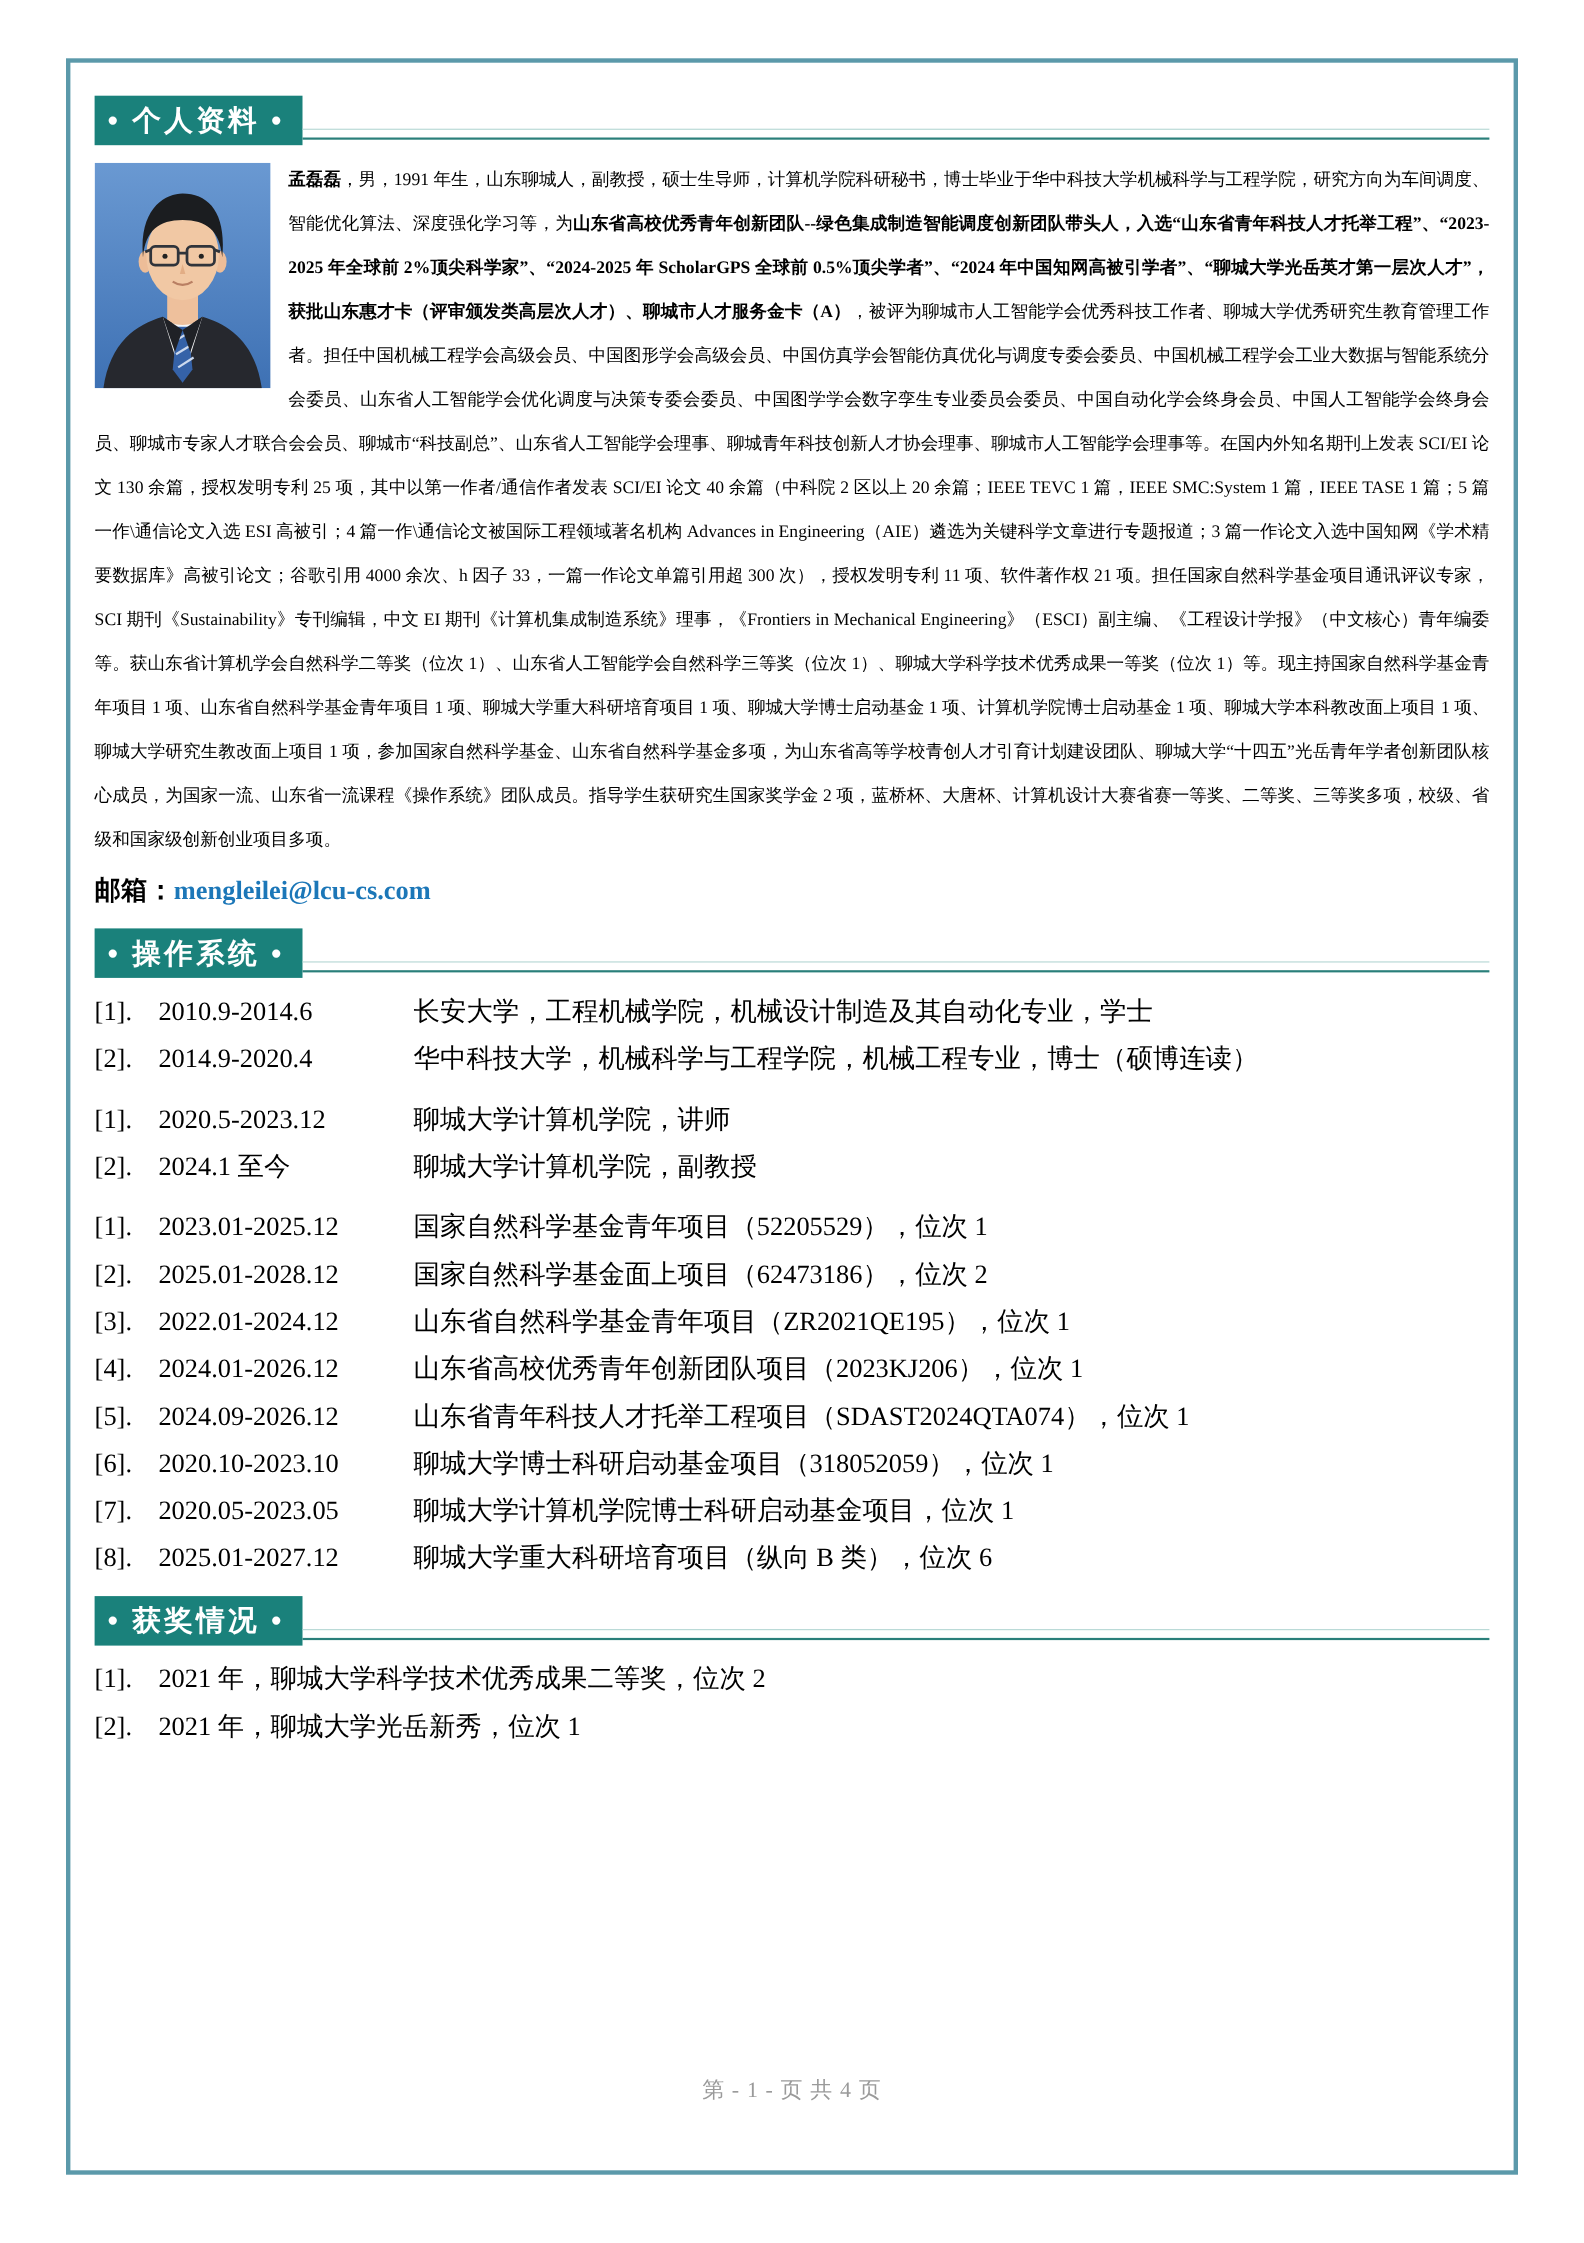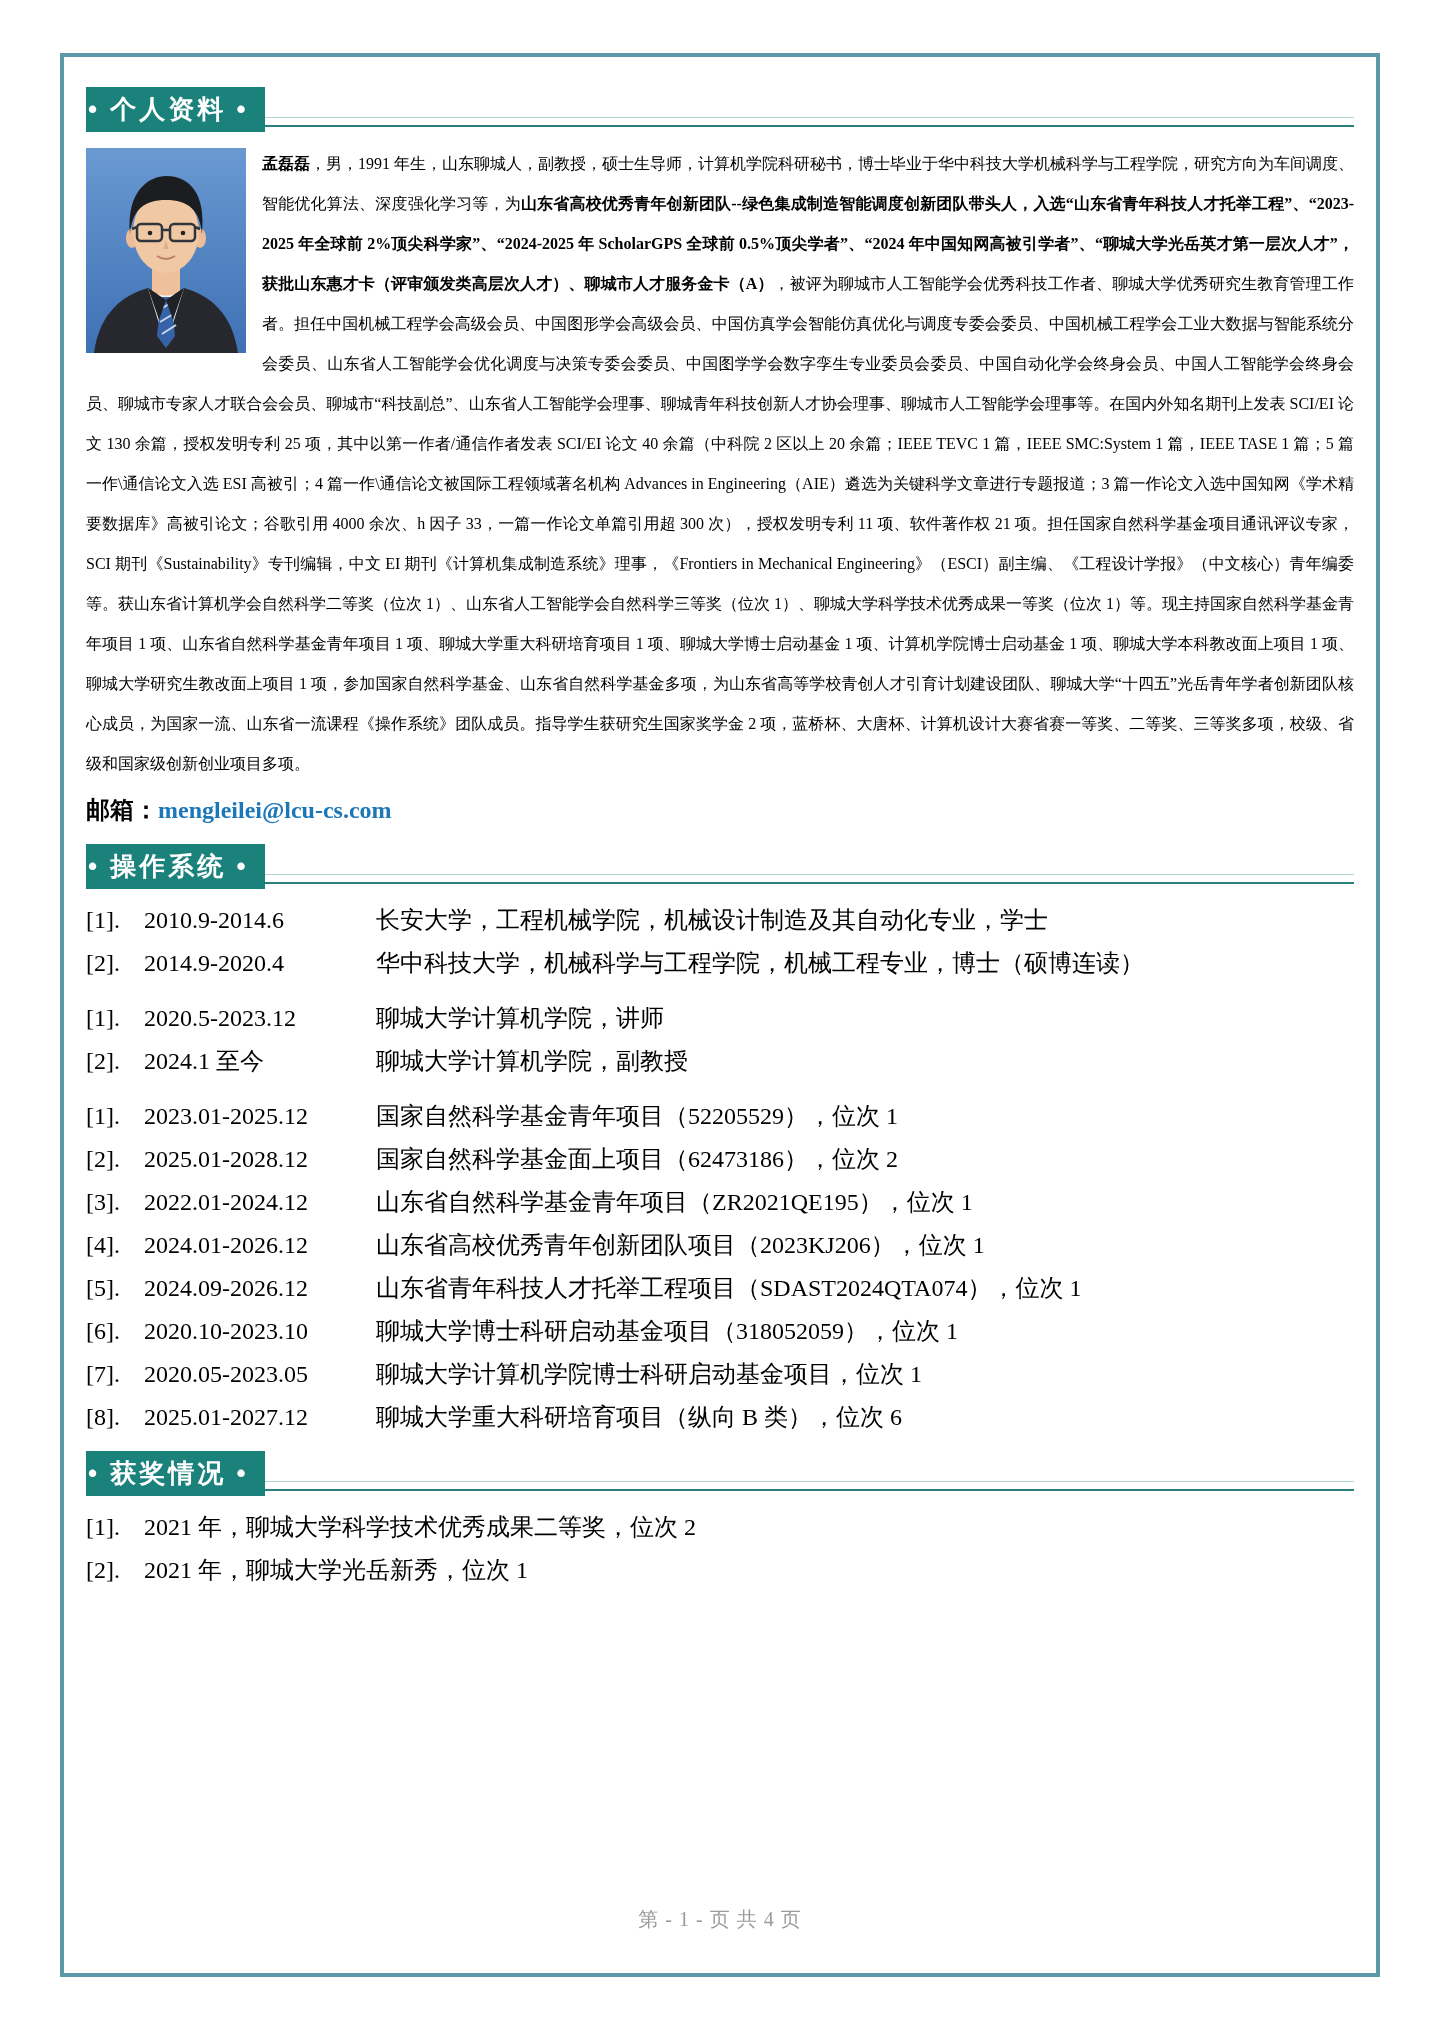--- a/index.html
+++ b/index.html
@@ -10,21 +10,21 @@
   }
   .frame{
     position:absolute;left:60px;top:53px;width:1320px;height:1924px;
     border:4px solid #5b99aa;box-sizing:border-box;
     padding:30px 22px 0 22px;overflow:hidden;background:#fff;
   }
   
   .sec{display:flex;align-items:flex-end;margin:0 0 10px 0;}
   .sec-box{
     background:#1a817b;color:#ffffff;font-weight:bold;font-size:26px;
-    line-height:30px;padding:7px 16px 8px 2px;letter-spacing:3px;
+    line-height:30px;padding:7px 16px 8px 12px;letter-spacing:3px;
     font-family:"Liberation Sans","DejaVu Sans",sans-serif;white-space:nowrap;text-align:center;
   }
   .sec-line{flex:1;height:7px;border-top:1px solid #b3d6d3;border-bottom:2px solid #2a7f7a;margin-bottom:5px;}
   
   .para{
     margin:12px 0 0 0;font-size:16px;line-height:40px;text-align:justify;
   }
   .photo{
     float:left;width:160px;height:205px;margin:4px 16px 6px 0;
   }
@@ -33,21 +33,21 @@
   .email-line .lbl{font-weight:bold;}
   .email-line a{color:#1c77b8;font-weight:bold;text-decoration:none;margin-top:45px;}
   
   .rows{margin:2px 0 12px 0;}
   .row{display:flex;font-size:24px;line-height:43px;}
   .row .num{width:58px;flex:0 0 auto;}
   .row .period{width:232px;flex:0 0 auto;}
   .row .txt{flex:1;}
   
   .footer{
-    position:absolute;left:0;right:0;bottom:40px;text-align:center;
+    position:absolute;left:0;right:0;bottom:60px;text-align:center;
     color:#9a9a9a;font-size:20px;letter-spacing:1px;
   }
 </style>
 </head>
 <body>
 
 <div class="frame">
 
   <div class="sec">
     <div class="sec-box">• 个人资料 •</div>

